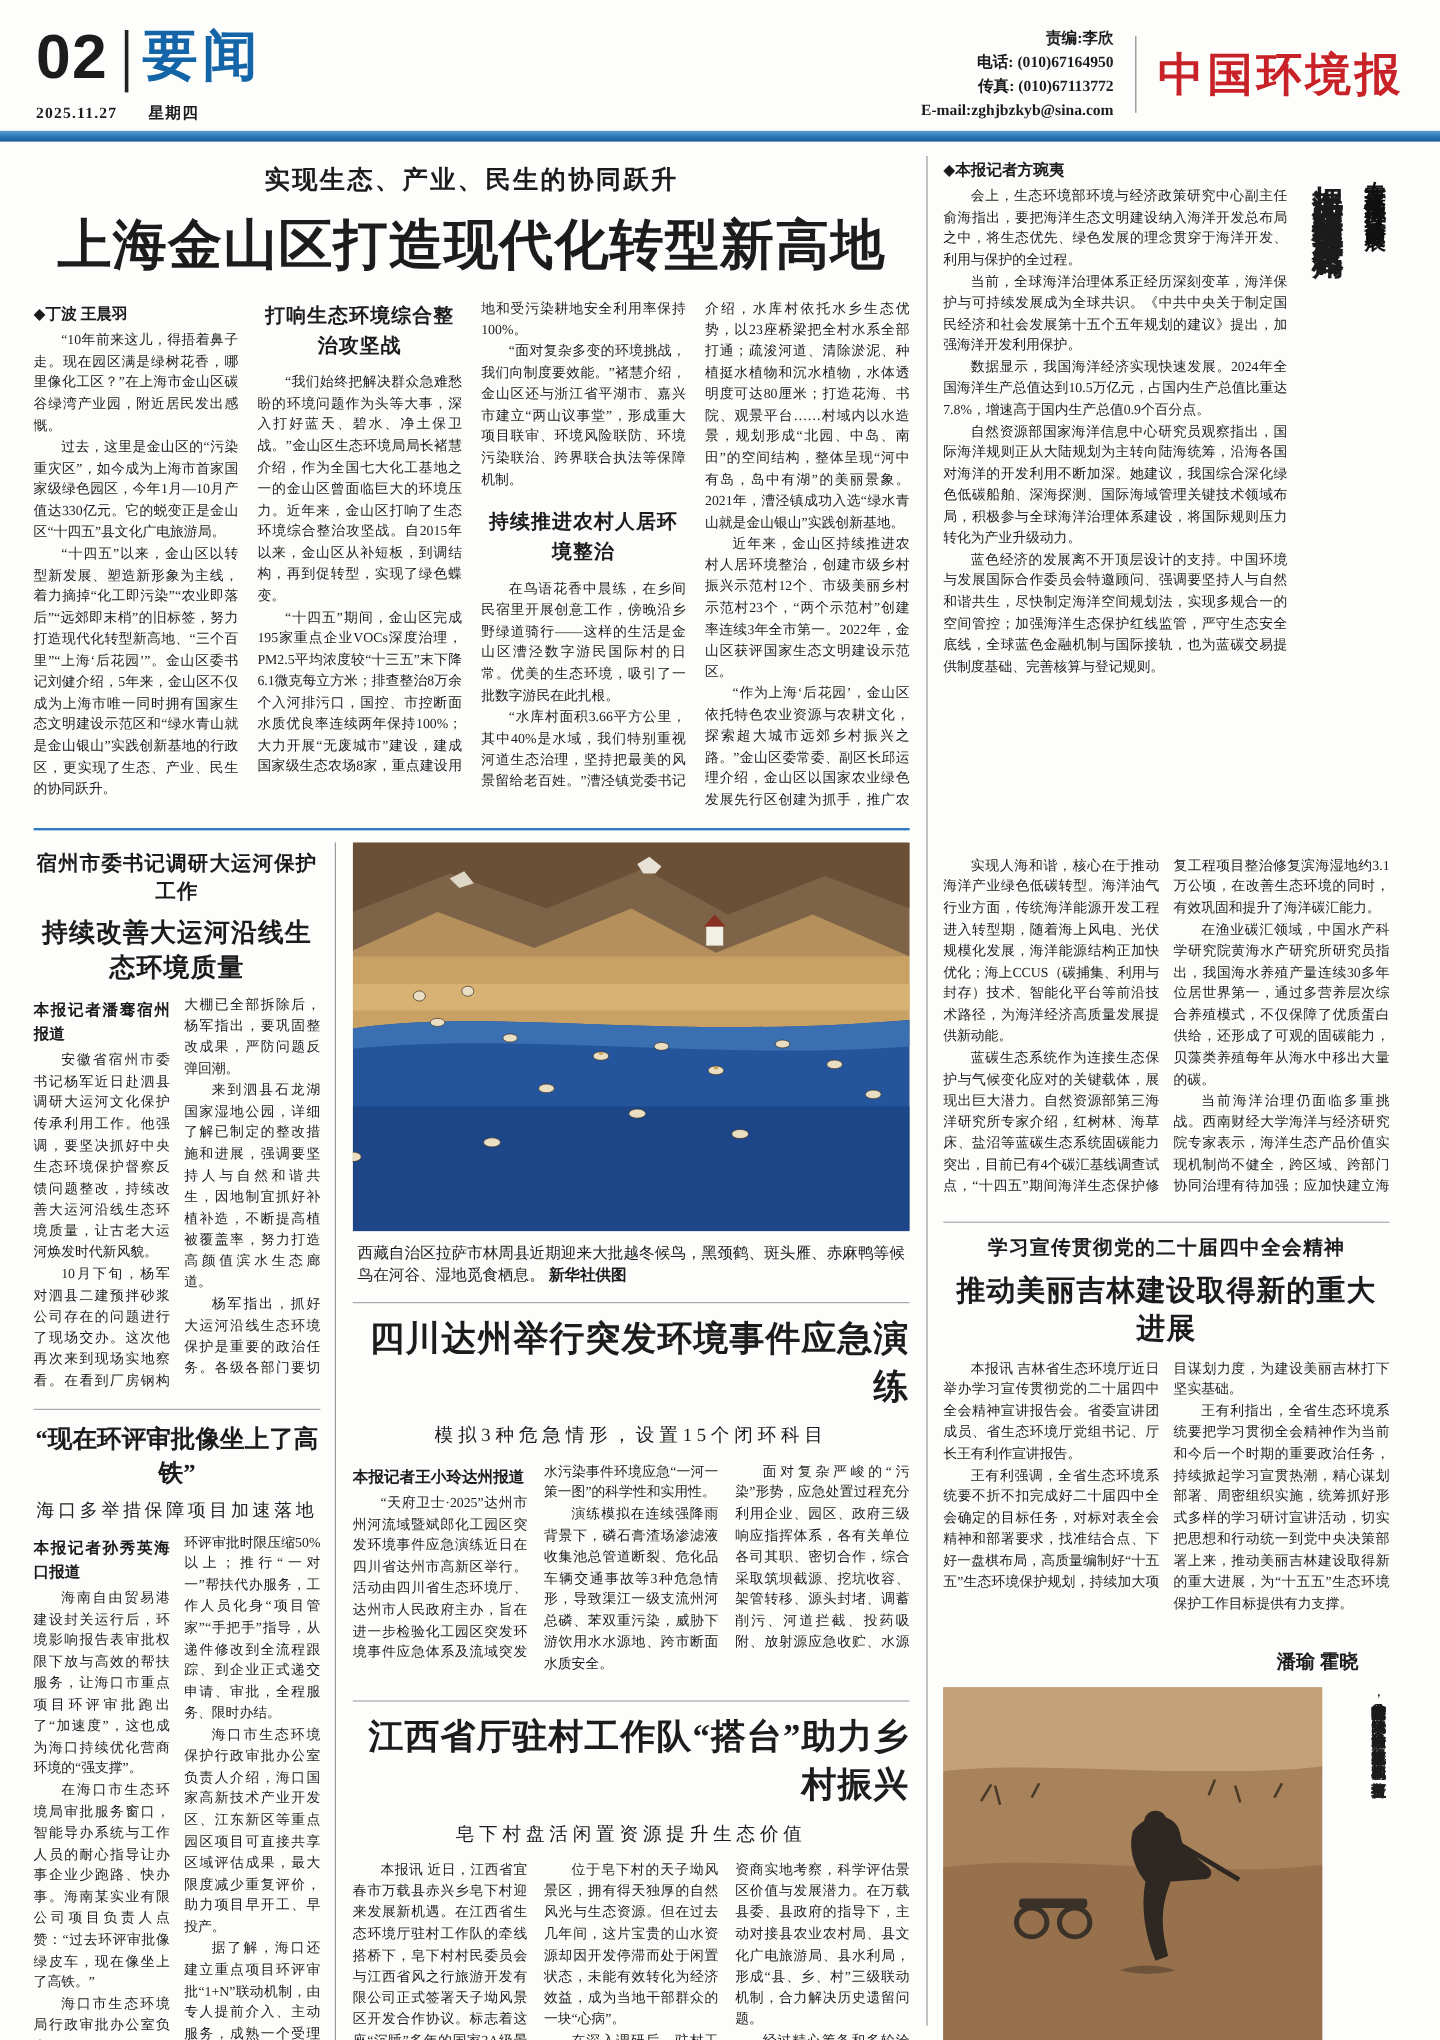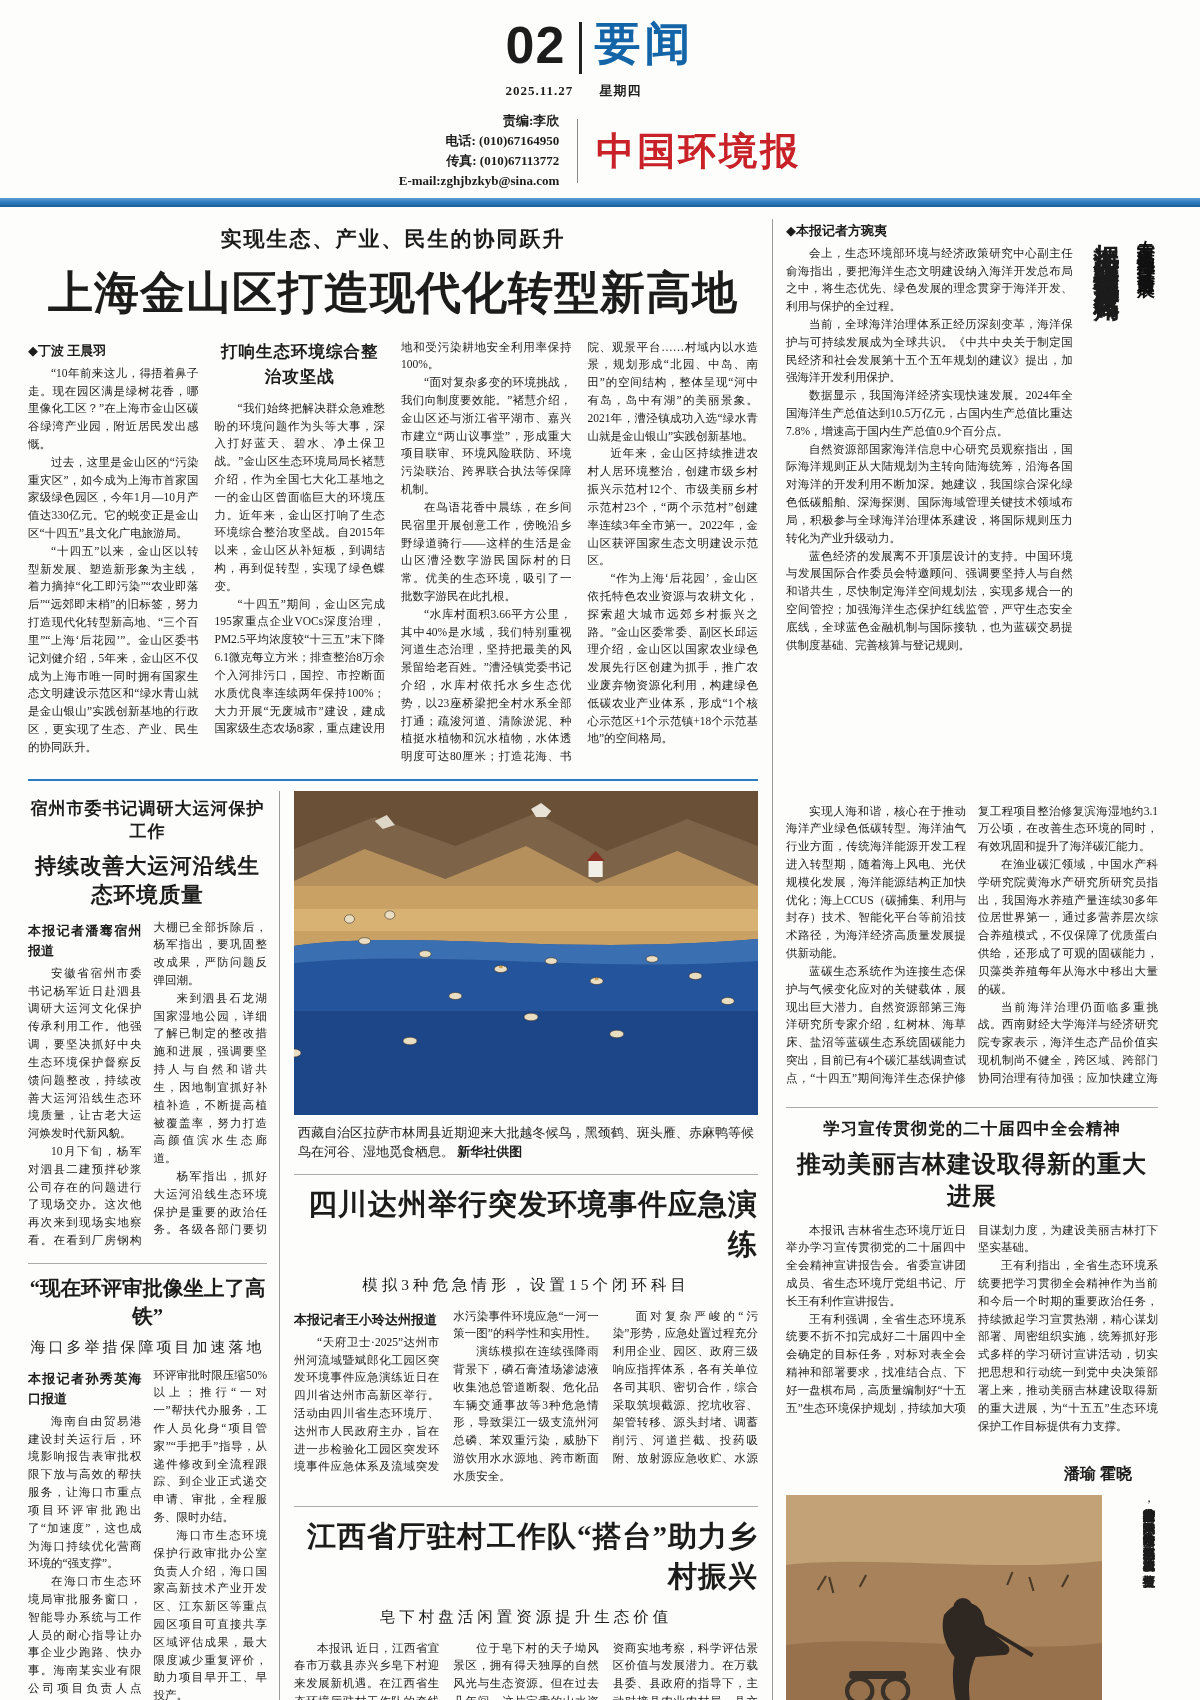--- a/index.html
+++ b/index.html
@@ -5,30 +5,30 @@
   :root{
     --red:#c82128; --blue:#1465a8; --bar:#2e7cc0; --ink:#1c1c1c; --rule:#9b9b9b;
   }
   *{margin:0;padding:0;box-sizing:border-box;}
   html,body{width:1200px;background:#fdfdfb;}
   body{height:1700px;overflow:hidden;color:var(--ink);
        font-family:"Liberation Serif","DejaVu Serif",serif;}
   .page{width:1200px;height:1700px;position:relative;}
 
   
-  .hdr{display:flex;justify-content:space-between;align-items:center;
-       padding:22px 30px 6px 30px;flex-direction:column;}
+  .hdr{display:flex;justify-content:space-between;align-items:flex-end;
+       padding:22px 30px 6px 30px;}
   .hdr-left{display:flex;flex-direction:column;}
   .hdr-left-top{display:flex;align-items:flex-start;}
   .page-no{font-family:"Liberation Sans",sans-serif;font-size:52px;font-weight:900;line-height:.9;letter-spacing:1px;}
   .hdr-vline{width:3px;background:#222;height:52px;margin:0 12px 0 14px;}
   .section-name{color:var(--blue);font-size:46px;font-weight:bold;line-height:.95;letter-spacing:4px;}
   .hdr-date{font-size:13px;font-weight:bold;margin-top:8px;letter-spacing:1px;}
   .hdr-date span{margin-right:26px;}
-  .hdr-right{display:flex;align-items:center;margin-top:11px;}
+  .hdr-right{display:flex;align-items:center;}
   .contact{font-size:13px;font-weight:bold;text-align:right;line-height:1.55;font-family:"Liberation Serif",serif;}
   .hdr-vline2{width:1px;background:#888;height:64px;margin:0 18px;}
   .brand{color:var(--red);font-size:38px;font-weight:bold;letter-spacing:3px;}
   .blue-bar{height:9px;background:linear-gradient(180deg,#5d9fd2 0%,var(--bar) 45%,#1a5d96 100%);}
 
   
   .content{display:flex;padding:12px 28px 0 28px;height:1570px;}
   .left-zone{width:730px;}
   .right-zone{width:386px;border-left:1px solid var(--rule);margin-left:14px;padding-left:13px;}
 
@@ -131,20 +131,21 @@
         <div class="main-title">上海金山区打造现代化转型新高地</div>
         <div class="main-body body-text">
             <p class="byline-line">◆丁波 王晨羽</p>
             <p>“10年前来这儿，得捂着鼻子走。现在园区满是绿树花香，哪里像化工区？”在上海市金山区碳谷绿湾产业园，附近居民发出感慨。</p>
             <p>过去，这里是金山区的“污染重灾区”，如今成为上海市首家国家级绿色园区，今年1月—10月产值达330亿元。它的蜕变正是金山区“十四五”县文化广电旅游局。</p>
             <p>“十四五”以来，金山区以转型新发展、塑造新形象为主线，着力摘掉“化工即污染”“农业即落后”“远郊即末梢”的旧标签，努力打造现代化转型新高地、“三个百里”“上海‘后花园’”。金山区委书记刘健介绍，5年来，金山区不仅成为上海市唯一同时拥有国家生态文明建设示范区和“绿水青山就是金山银山”实践创新基地的行政区，更实现了生态、产业、民生的协同跃升。</p>
             <div class="col-subhead">打响生态环境综合整治攻坚战</div>
             <p>“我们始终把解决群众急难愁盼的环境问题作为头等大事，深入打好蓝天、碧水、净土保卫战。”金山区生态环境局局长褚慧介绍，作为全国七大化工基地之一的金山区曾面临巨大的环境压力。近年来，金山区打响了生态环境综合整治攻坚战。自2015年以来，金山区从补短板，到调结构，再到促转型，实现了绿色蝶变。</p>
             <p>“十四五”期间，金山区完成195家重点企业VOCs深度治理，PM2.5平均浓度较“十三五”末下降6.1微克每立方米；排查整治8万余个入河排污口，国控、市控断面水质优良率连续两年保持100%；大力开展“无废城市”建设，建成国家级生态农场8家，重点建设用地和受污染耕地安全利用率保持100%。</p>
             <p>“面对复杂多变的环境挑战，我们向制度要效能。”褚慧介绍，金山区还与浙江省平湖市、嘉兴市建立“两山议事堂”，形成重大项目联审、环境风险联防、环境污染联治、跨界联合执法等保障机制。</p>
+            <div class="col-subhead">持续推进农村人居环境整治</div>
             <p>在鸟语花香中晨练，在乡间民宿里开展创意工作，傍晚沿乡野绿道骑行——这样的生活是金山区漕泾数字游民国际村的日常。优美的生态环境，吸引了一批数字游民在此扎根。</p>
             <p>“水库村面积3.66平方公里，其中40%是水域，我们特别重视河道生态治理，坚持把最美的风景留给老百姓。”漕泾镇党委书记介绍，水库村依托水乡生态优势，以23座桥梁把全村水系全部打通；疏浚河道、清除淤泥、种植挺水植物和沉水植物，水体透明度可达80厘米；打造花海、书院、观景平台……村域内以水造景，规划形成“北园、中岛、南田”的空间结构，整体呈现“河中有岛，岛中有湖”的美丽景象。2021年，漕泾镇成功入选“绿水青山就是金山银山”实践创新基地。</p>
             <p>近年来，金山区持续推进农村人居环境整治，创建市级乡村振兴示范村12个、市级美丽乡村示范村23个，“两个示范村”创建率连续3年全市第一。2022年，金山区获评国家生态文明建设示范区。</p>
             <p>“作为上海‘后花园’，金山区依托特色农业资源与农耕文化，探索超大城市远郊乡村振兴之路。”金山区委常委、副区长邱运理介绍，金山区以国家农业绿色发展先行区创建为抓手，推广农业废弃物资源化利用，构建绿色低碳农业产业体系，形成“1个核心示范区+1个示范镇+18个示范基地”的空间格局。</p>
           </div>
       </div>
 
       <hr class="blue-hr">
 
       <div class="left-lower">

